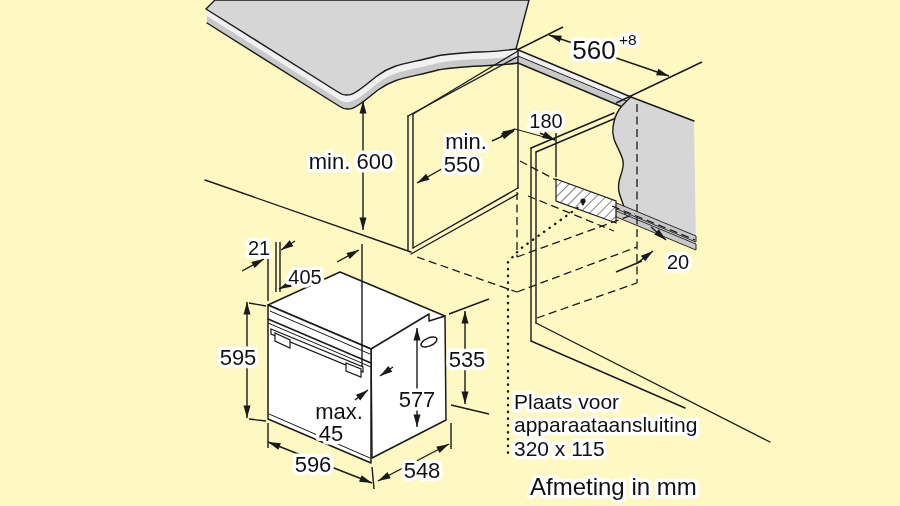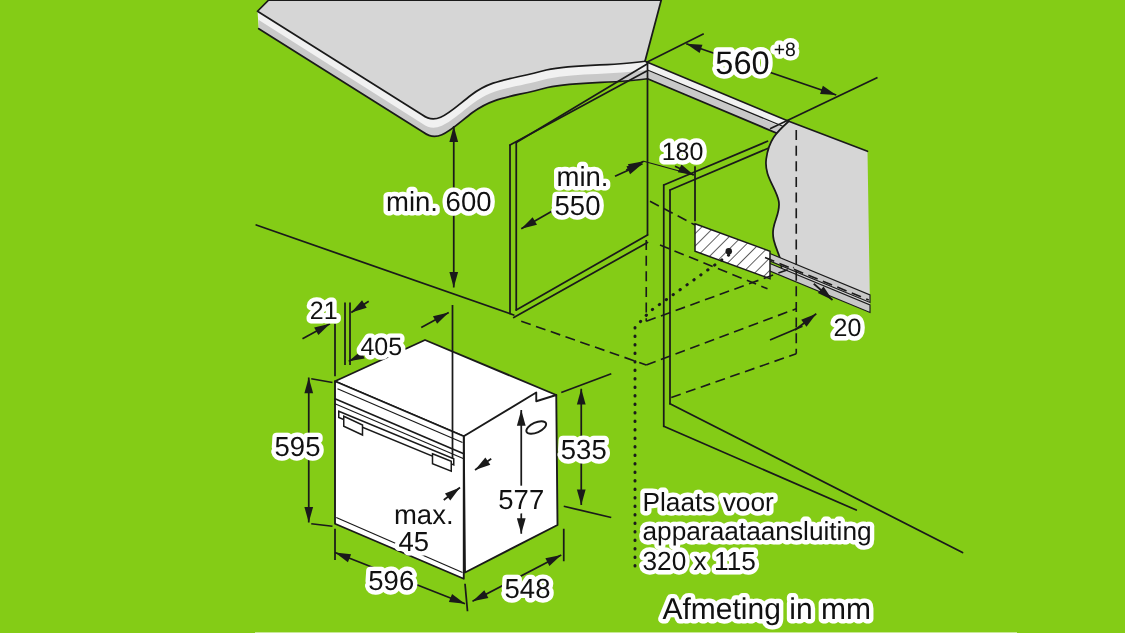--- a/index.html
+++ b/index.html
@@ -1,16 +1,16 @@
 <!DOCTYPE html>
 <html><head>
 <meta charset="utf-8">
 <style>
   html,body{margin:0;padding:0;background:#fff;}
-  .stage{position:relative;width:900px;height:506px;background:#84cc16;overflow:hidden;
+  .stage{position:relative;width:900px;height:506px;background:#fef9c3;overflow:hidden;
          font-family:"Liberation Sans",sans-serif;}
   svg{position:absolute;left:0;top:0;}
   .ln{stroke:#1a1a1a;stroke-width:1.4;fill:none;stroke-linecap:round;stroke-linejoin:round;}
   .lnthin{stroke:#1a1a1a;stroke-width:1;fill:none;}
   .dash{stroke:#1a1a1a;stroke-width:1.3;fill:none;stroke-dasharray:8 4.5;stroke-linecap:butt;}
   .dots{stroke:#1a1a1a;stroke-width:2.4;fill:none;stroke-dasharray:0.3 6.5;stroke-linecap:round;}
   .dim{stroke:#1a1a1a;stroke-width:1.4;fill:none;}
   .lbl{font-family:"Liberation Sans",sans-serif;fill:#111;paint-order:stroke;stroke:#ffffff;
        stroke-width:7px;stroke-linejoin:round;}
   .f20{font-size:20px;} .f22{font-size:22px;} .f26{font-size:26px;} .f15{font-size:15.5px;}

